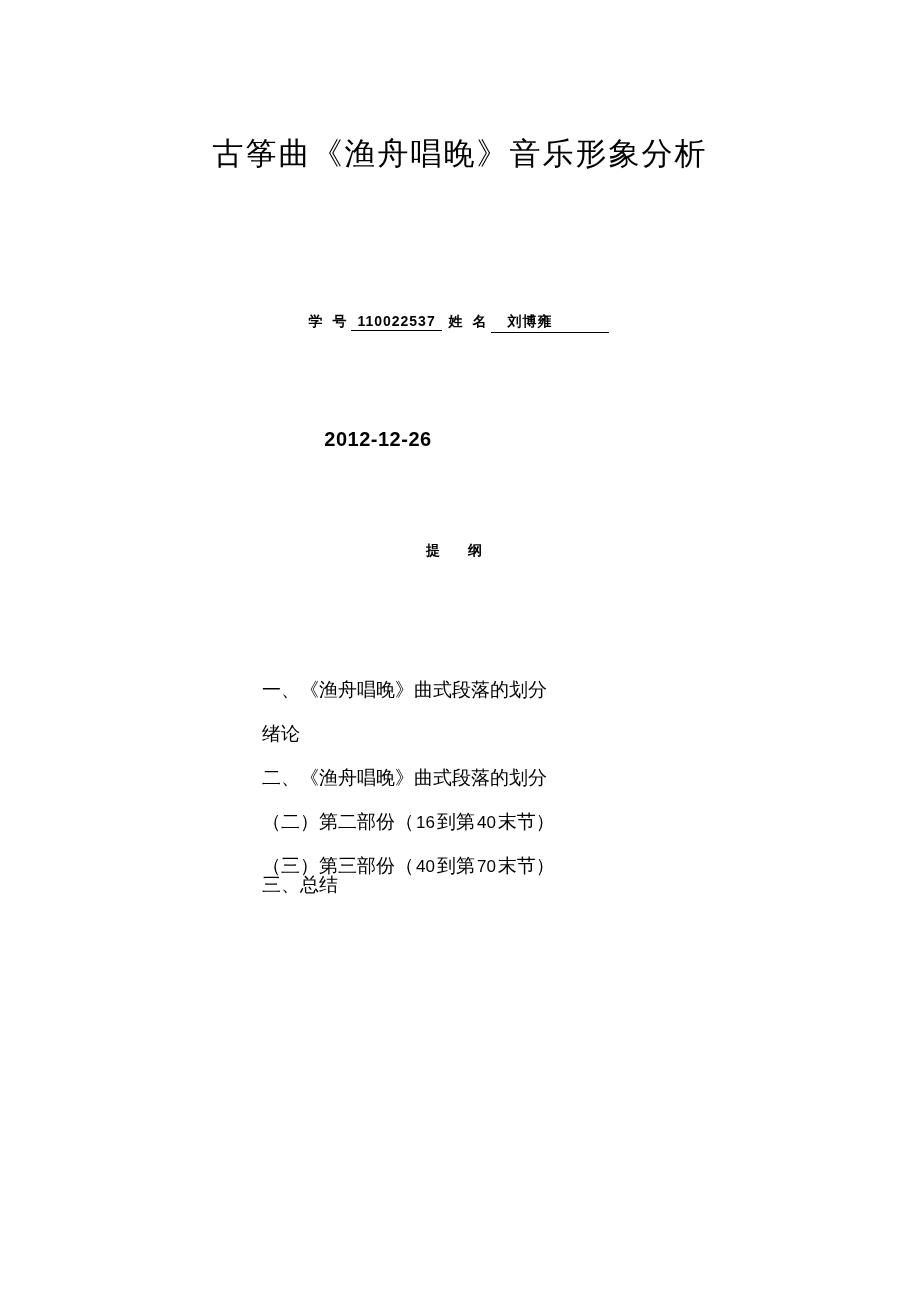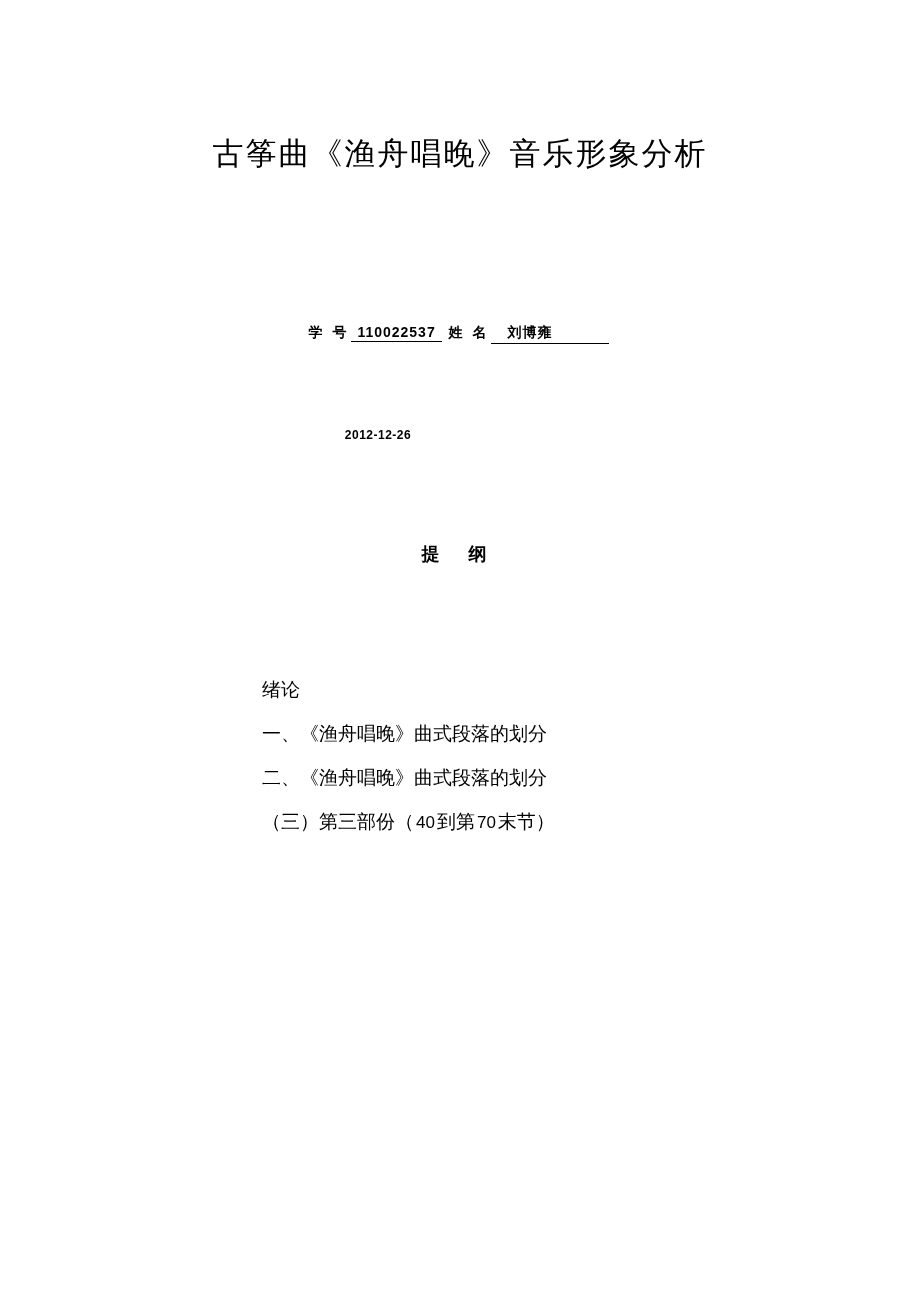--- a/index.html
+++ b/index.html
@@ -28,21 +28,21 @@
     font-family: "Liberation Serif", serif;
     font-size: 31px;
     font-weight: normal;
     letter-spacing: 2px;
     color: #000;
   }
 
   
   .info-line {
     position: absolute;
-    top: 324px;
+    top: 313px;
     left: 0;
     width: 920px;
     text-align: center;
     font-family: "Liberation Sans", sans-serif;
     font-size: 14px;
     font-weight: bold;
     color: #000;
     letter-spacing: 1px;
   }
   .info-line .lbl {
@@ -63,34 +63,34 @@
   }
 
   
   .doc-date {
     position: absolute;
     top: 428px;
     left: 0;
     width: 756px;
     text-align: center;
     font-family: "Liberation Sans", sans-serif;
-    font-size: 12px;
+    font-size: 20px;
     font-weight: bold;
     letter-spacing: 0.5px;
   }
 
   
   .outline-heading {
     position: absolute;
     top: 542px;
     left: 0;
     width: 920px;
     text-align: center;
     font-family: "Liberation Sans", sans-serif;
-    font-size: 18px;
+    font-size: 14px;
     font-weight: bold;
     letter-spacing: 12px;
   }
 
   
   .outline-list {
     position: absolute;
     top: 680px;
     left: 262px;
     width: 600px;
@@ -121,25 +121,29 @@
   <div class="info-line">
     <span class="lbl">学 号</span><span class="val">110022537</span>
     <span class="lbl">姓 名</span><span class="val name">刘博雍</span>
   </div>
 
   <div class="doc-date">2012-12-26</div>
 
   <div class="outline-heading">提    纲</div>
 
   <div class="outline-list">
+    <div class="outline-item">一、《渔舟唱晚》曲式段落的划分</div>
     <div class="outline-item">绪论</div>
-    <div class="outline-item">一、《渔舟唱晚》曲式段落的划分</div>
     <div class="outline-item">二、《渔舟唱晚》曲式段落的划分</div>
 
 
+    <div class="outline-item">
+      <span>（二）第二部份（</span><span class="num">16</span><span>到第</span><span class="num">40</span><span>末节）</span>
+    </div>
 
     <div class="outline-item tight">
       <span>（三）第三部份（</span><span class="num">40</span><span>到第</span><span class="num">70</span><span>末节）</span>
     </div>
 
+    <div class="outline-item">三、总结</div>
   </div>
 
 </div>
 
 </body></html>

